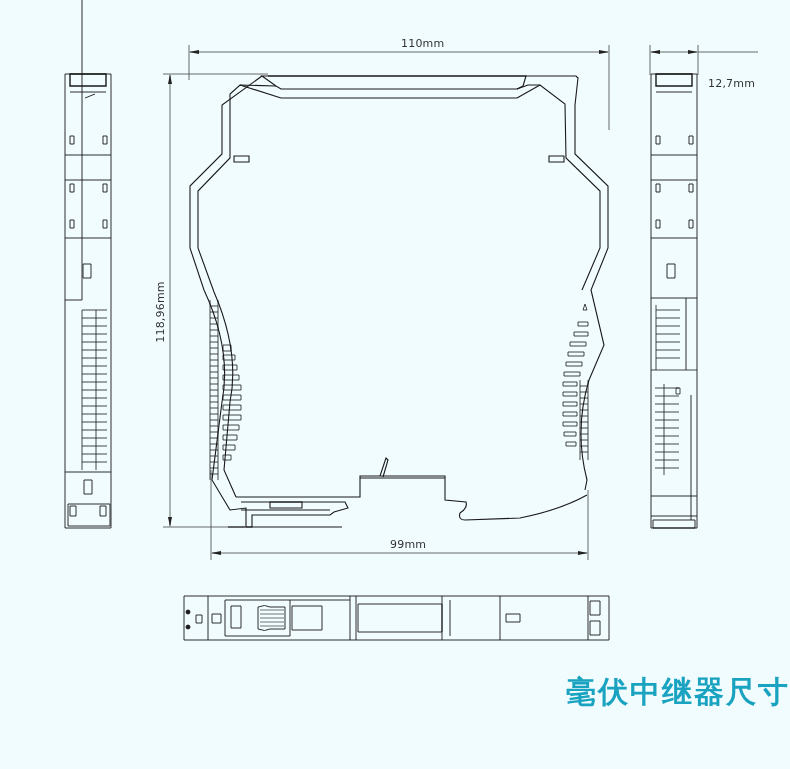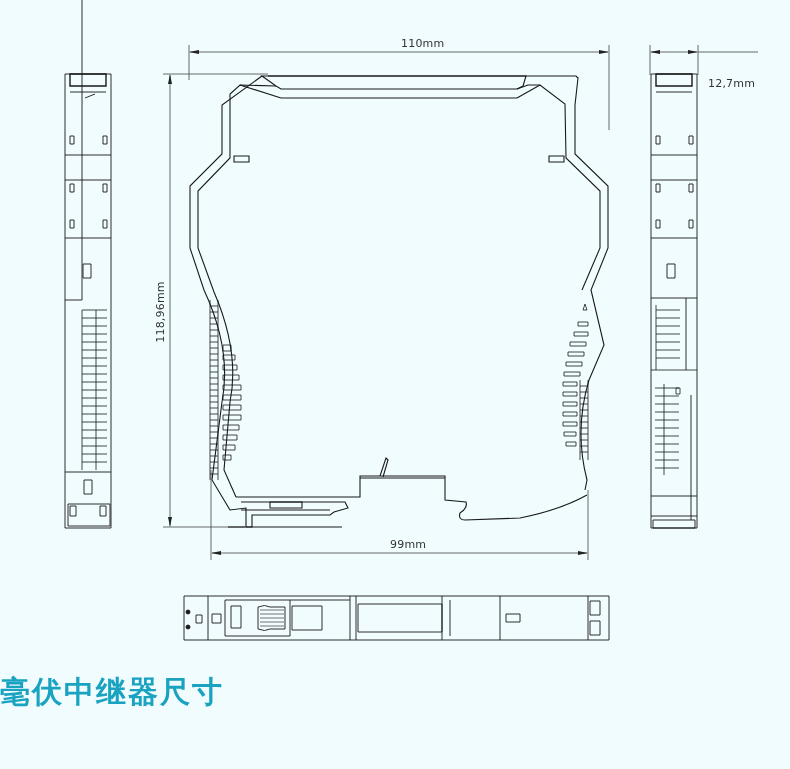--- a/index.html
+++ b/index.html
@@ -15,21 +15,21 @@
     font-family: "DejaVu Sans", sans-serif;
     font-size: 11px; color: #333; letter-spacing: 0.2px;
     line-height: 12px; white-space: nowrap;
   }
   .dim-vert {
     transform: rotate(-90deg);
     transform-origin: center center;
   }
   .caption {
     position: absolute; left: 0; width: 790px; top: 672px;
-    text-align: left;
+    text-align: right;
     font-family: "DejaVu Sans", sans-serif;
     font-size: 30px; font-weight: bold;
     color: #1aa3c0; letter-spacing: 2px;
   }
   svg line, svg path, svg rect, svg polyline, svg polygon { vector-effect: non-scaling-stroke; }
 </style>
 </head>
 <body>
 
 <svg class="canvas" width="790" height="769" viewBox="0 0 790 769" xmlns="http://www.w3.org/2000/svg">

